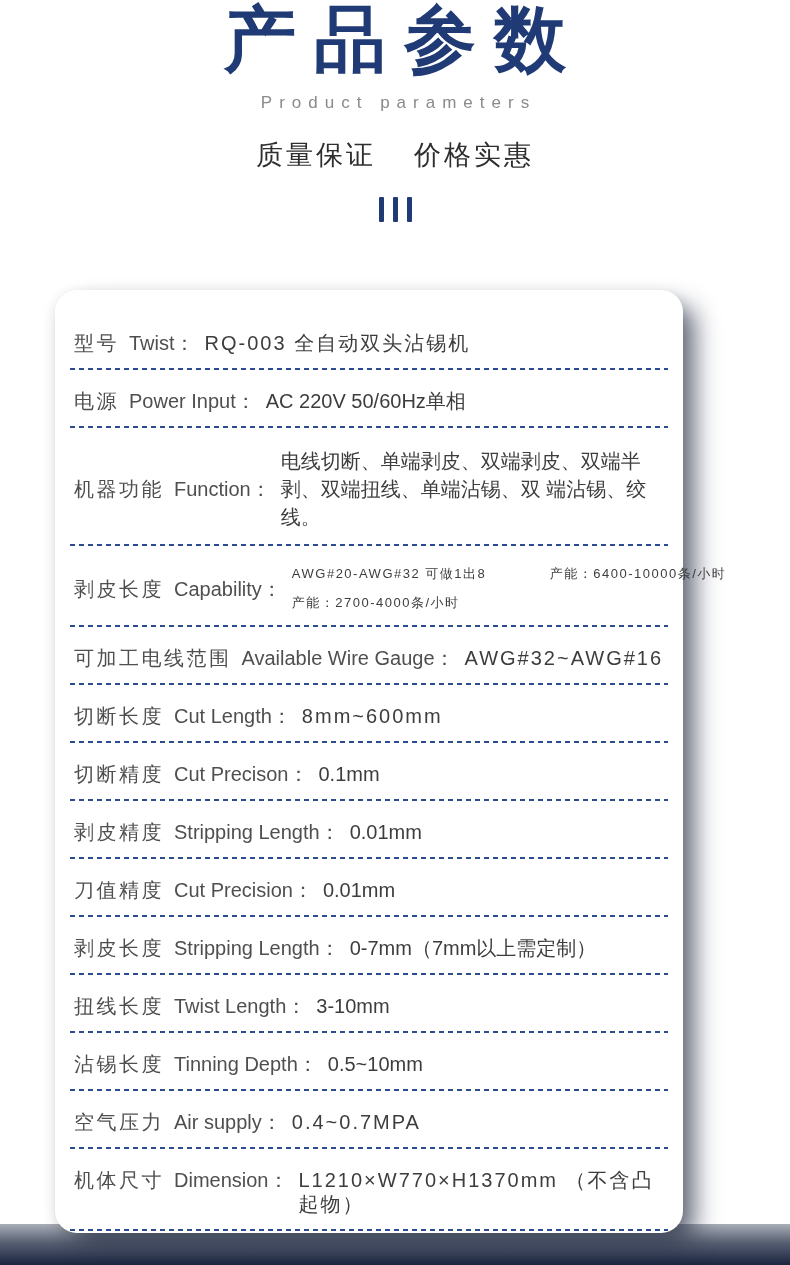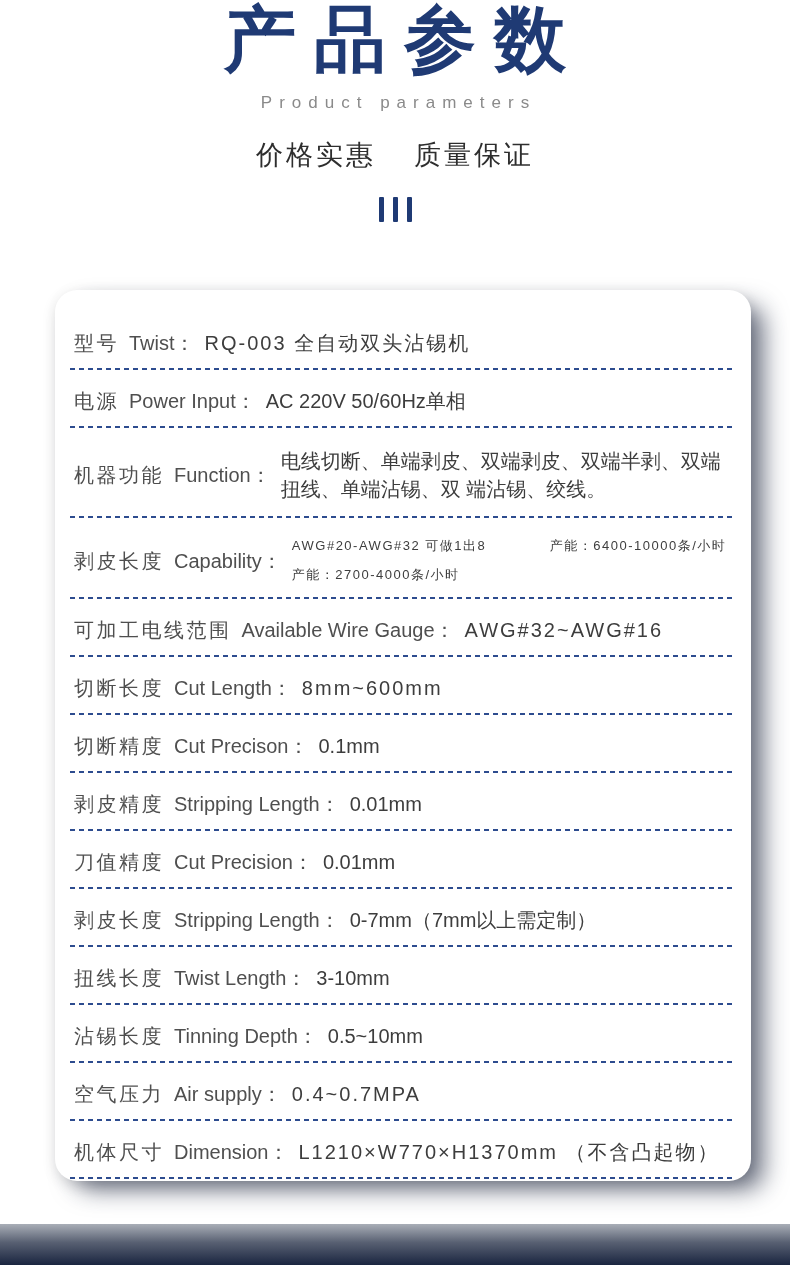--- a/index.html
+++ b/index.html
@@ -39,21 +39,21 @@
   .bar { width: 5px; height: 25px; background: #1f3a74; border-radius: 1px; }
 
   
   .bottom-shade {
     position: absolute; left: 0; right: 0; top: 1224px; bottom: 0;
     background: linear-gradient(180deg, #a9aeb7 0%, #586072 45%, #1a2540 100%);
   }
 
   
   .card {
-    position: absolute; left: 55px; top: 290px; width: 696px;
+    position: absolute; left: 55px; top: 290px; width: 628px;
     background: #ffffff;
     border-radius: 22px;
     padding: 22px 15px 2px 15px;
     box-shadow: 16px 12px 24px -4px rgba(24, 34, 58, 0.65),
                 0 4px 14px rgba(0, 0, 0, 0.12);
   }
 
   .row {
     display: flex; align-items: baseline;
     padding: 19px 4px 15px 4px;
@@ -83,22 +83,22 @@
   .cap-left { width: 258px; white-space: nowrap; }
   .cap-right { flex: 1; white-space: nowrap; }
 </style>
 </head>
 <body>
 
 <div class="header">
   <div class="main-title">产品参数</div>
   <div class="sub-title">Product parameters</div>
   <div class="slogan">
+    <span>质量保证</span>
     <span>价格实惠</span>
-    <span>质量保证</span>
   </div>
   <div class="bars">
     <div class="bar"></div>
     <div class="bar"></div>
     <div class="bar"></div>
   </div>
 </div>
 
 <div class="bottom-shade"></div>
 

